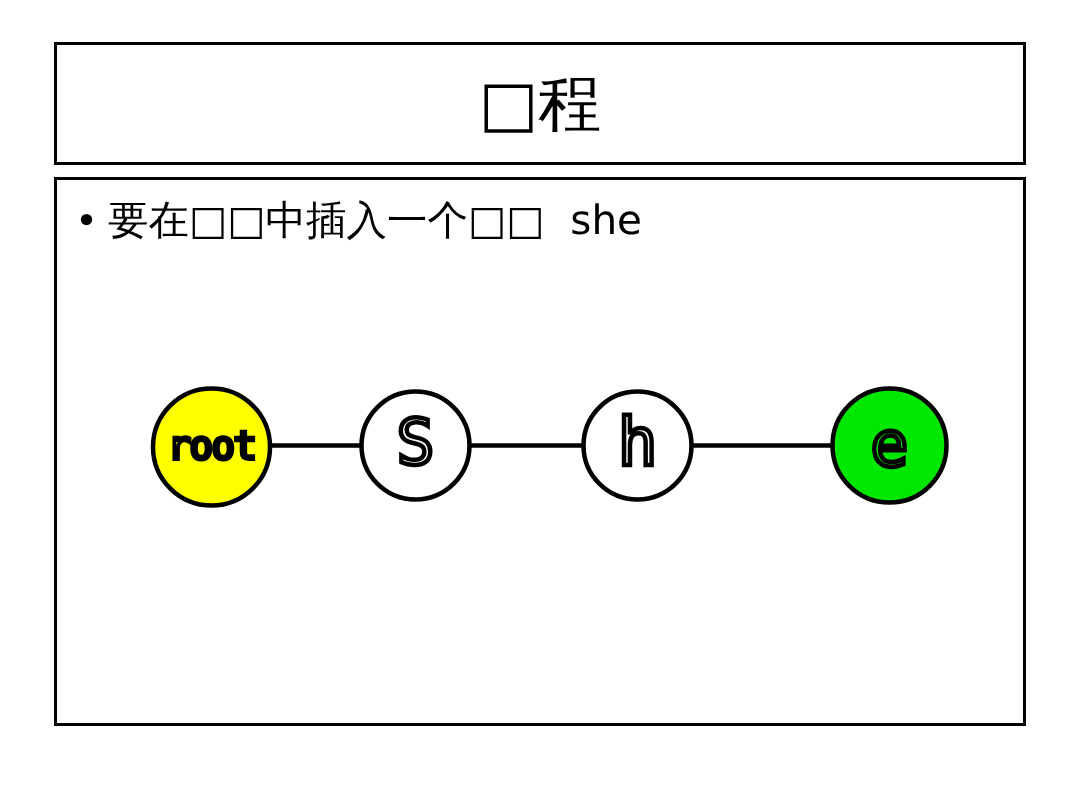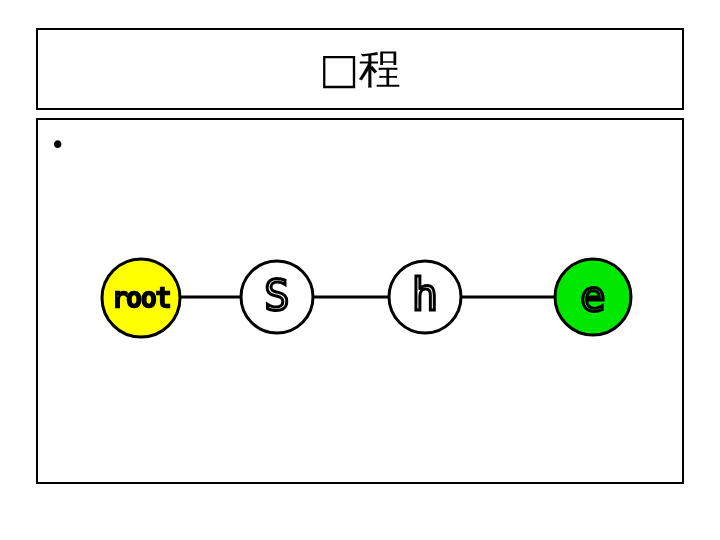--- a/index.html
+++ b/index.html
@@ -103,20 +103,21 @@
 <div id="slide">
 
   <div id="title-frame">
     <div id="title-text">□程</div>
   </div>
 
   <div id="content-frame">
 
     <div id="bullet-row">
       <span id="bullet-marker">•</span>
+      <span id="bullet-text">要在□□中插入一个□□&nbsp; she</span>
     </div>
 
     <div id="diagram">
       <svg width="644" height="362" viewBox="0 0 644 362" xmlns="http://www.w3.org/2000/svg">
 
         <g>
           <line x1="133" y1="177" x2="205" y2="177" stroke="#000000" stroke-width="3"></line>
           <line x1="271" y1="177" x2="353" y2="177" stroke="#000000" stroke-width="3"></line>
           <line x1="419" y1="177" x2="521" y2="177" stroke="#000000" stroke-width="3"></line>
         </g>

